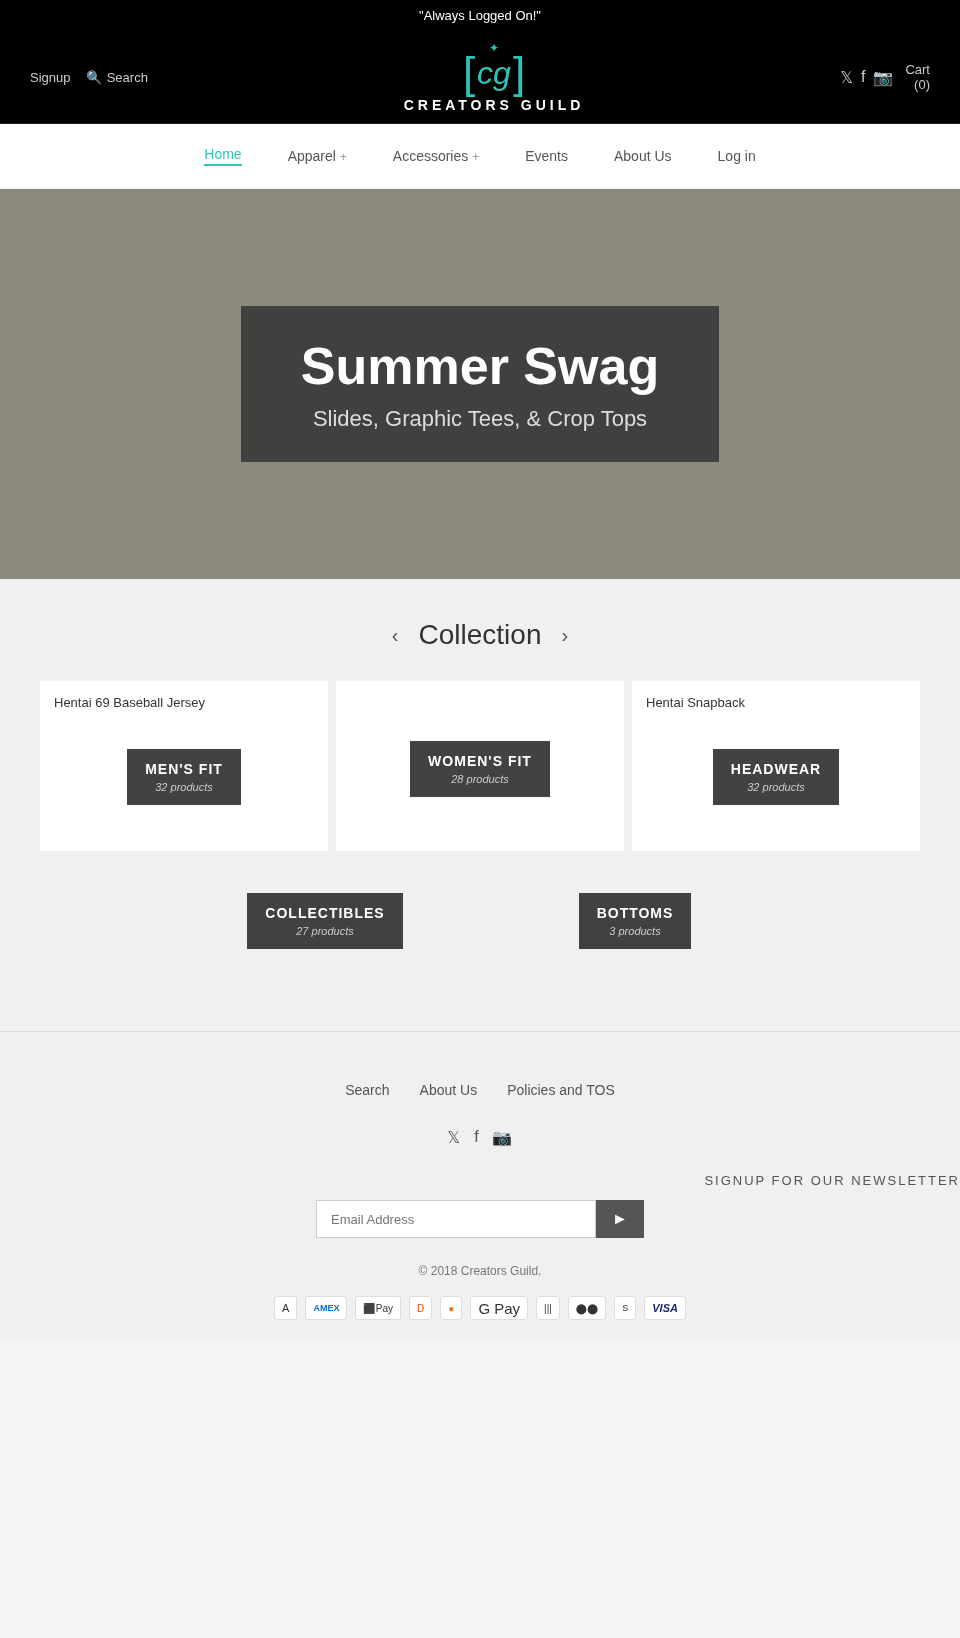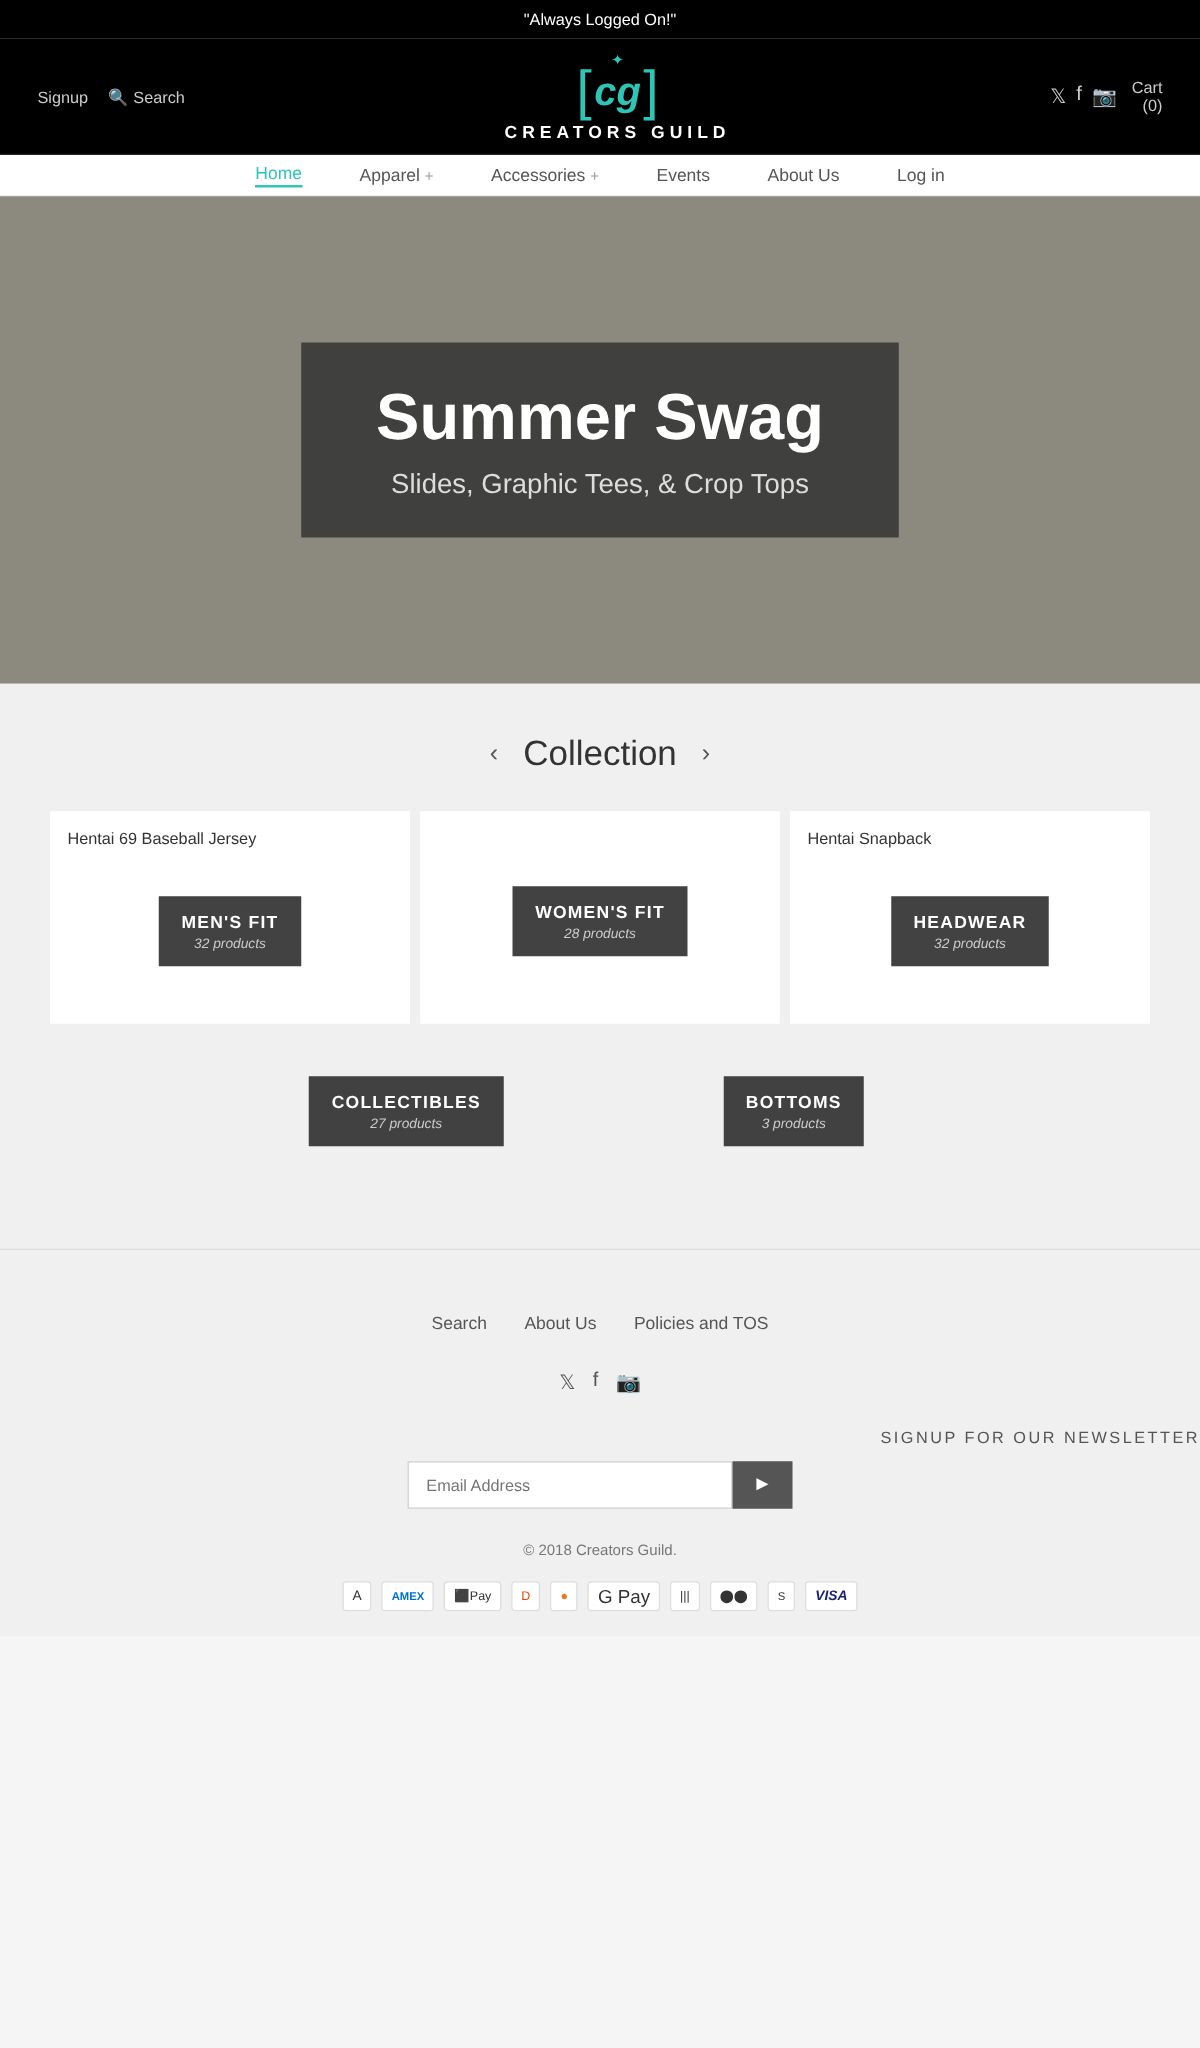--- a/index.html
+++ b/index.html
@@ -65,21 +65,21 @@
       text-align: right;
     }
 
     
     .nav-bar {
       background: #fff;
       display: flex;
       justify-content: center;
       align-items: center;
       gap: 46px;
-      padding: 6px 0;
+      padding: 22px 0;
       border-bottom: 1px solid #eee;
     }
     .nav-bar a {
       text-decoration: none;
       font-size: 14px;
       color: #555;
     }
     .nav-bar a.active {
       color: #2ec4b6;
       border-bottom: 2px solid #2ec4b6;
@@ -240,21 +240,21 @@
     }
     .newsletter-form {
       display: flex;
       justify-content: center;
       gap: 0;
     }
     .newsletter-input {
       border: 1px solid #ccc;
       padding: 10px 14px;
       font-size: 13px;
-      width: 260px;
+      width: 280px;
       background: #fff;
       outline: none;
     }
     .newsletter-btn {
       background: #555;
       color: #fff;
       border: none;
       padding: 10px 16px;
       font-size: 16px;
       cursor: pointer;
@@ -296,21 +296,21 @@
     }
     .bracket-left, .bracket-right {
       color: #2ec4b6;
       font-size: 44px;
       font-weight: 300;
       line-height: 1;
     }
     .cg-text {
       color: #2ec4b6;
       font-size: 32px;
-      font-weight: bold;
+      font-weight: normal;
       font-style: italic;
       padding: 0 2px;
       line-height: 1;
     }
     
     .logo-crown {
       color: #2ec4b6;
       font-size: 12px;
       text-align: center;
       margin-bottom: -4px;

